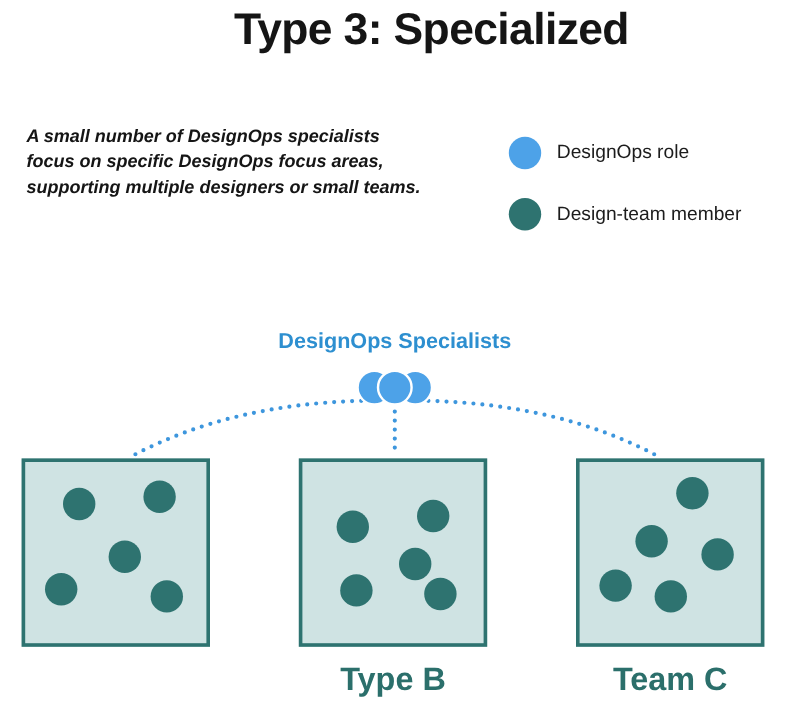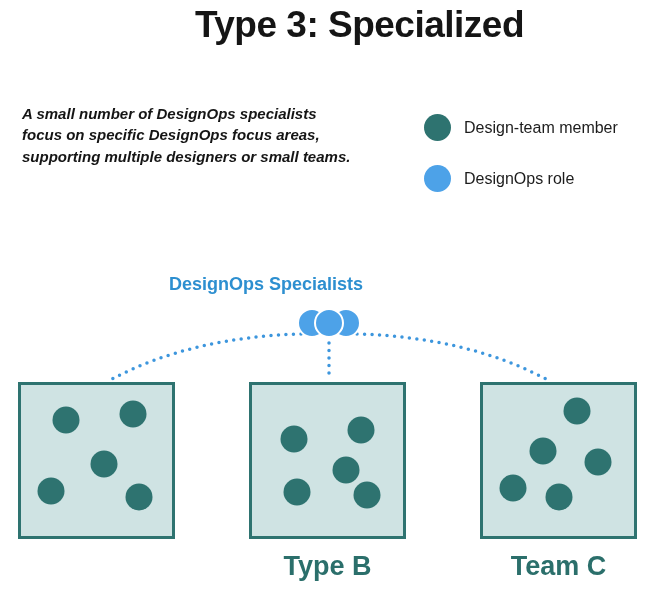--- a/index.html
+++ b/index.html
@@ -69,20 +69,21 @@
   .legend-label {
     font-size: 16px;
     color: #1c1c1c;
   }
 
   .specialists-label {
     position: absolute;
     left: 169px;
     top: 274px;
     width: 320px;
+    text-align: center;
     font-size: 18px;
     font-weight: 800;
     color: #2d8fd0;
   }
 
   .connectors {
     position: absolute;
     left: 0;
     top: 0;
     width: 655px;
@@ -142,26 +143,26 @@
 <div class="page">
 
   <h1 class="title">Type 3: Specialized</h1>
 
   <div class="intro">
     <p class="intro-body">A small number of DesignOps specialists focus on specific DesignOps focus areas, supporting multiple designers or small teams.</p>
   </div>
 
   <div class="legend">
     <div class="legend-item">
+      <span class="legend-swatch blue"></span>
+      <span class="legend-label">DesignOps role</span>
+    </div>
+    <div class="legend-item">
       <span class="legend-swatch teal"></span>
       <span class="legend-label">Design-team member</span>
-    </div>
-    <div class="legend-item">
-      <span class="legend-swatch blue"></span>
-      <span class="legend-label">DesignOps role</span>
     </div>
   </div>
 
   <div class="specialists-label">DesignOps Specialists</div>
 
   <svg class="connectors" viewBox="0 0 655 602" xmlns="http://www.w3.org/2000/svg">
     <path d="M 301 334 Q 192 337 112 379" fill="none" stroke="#3d96dd" stroke-width="3.5" stroke-linecap="round" stroke-dasharray="0 7.5"></path>
     <path d="M 329 343 L 329 378" fill="none" stroke="#3d96dd" stroke-width="3.5" stroke-linecap="round" stroke-dasharray="0 7.5"></path>
     <path d="M 357 334 Q 466 337 546 379" fill="none" stroke="#3d96dd" stroke-width="3.5" stroke-linecap="round" stroke-dasharray="0 7.5"></path>
   </svg>

